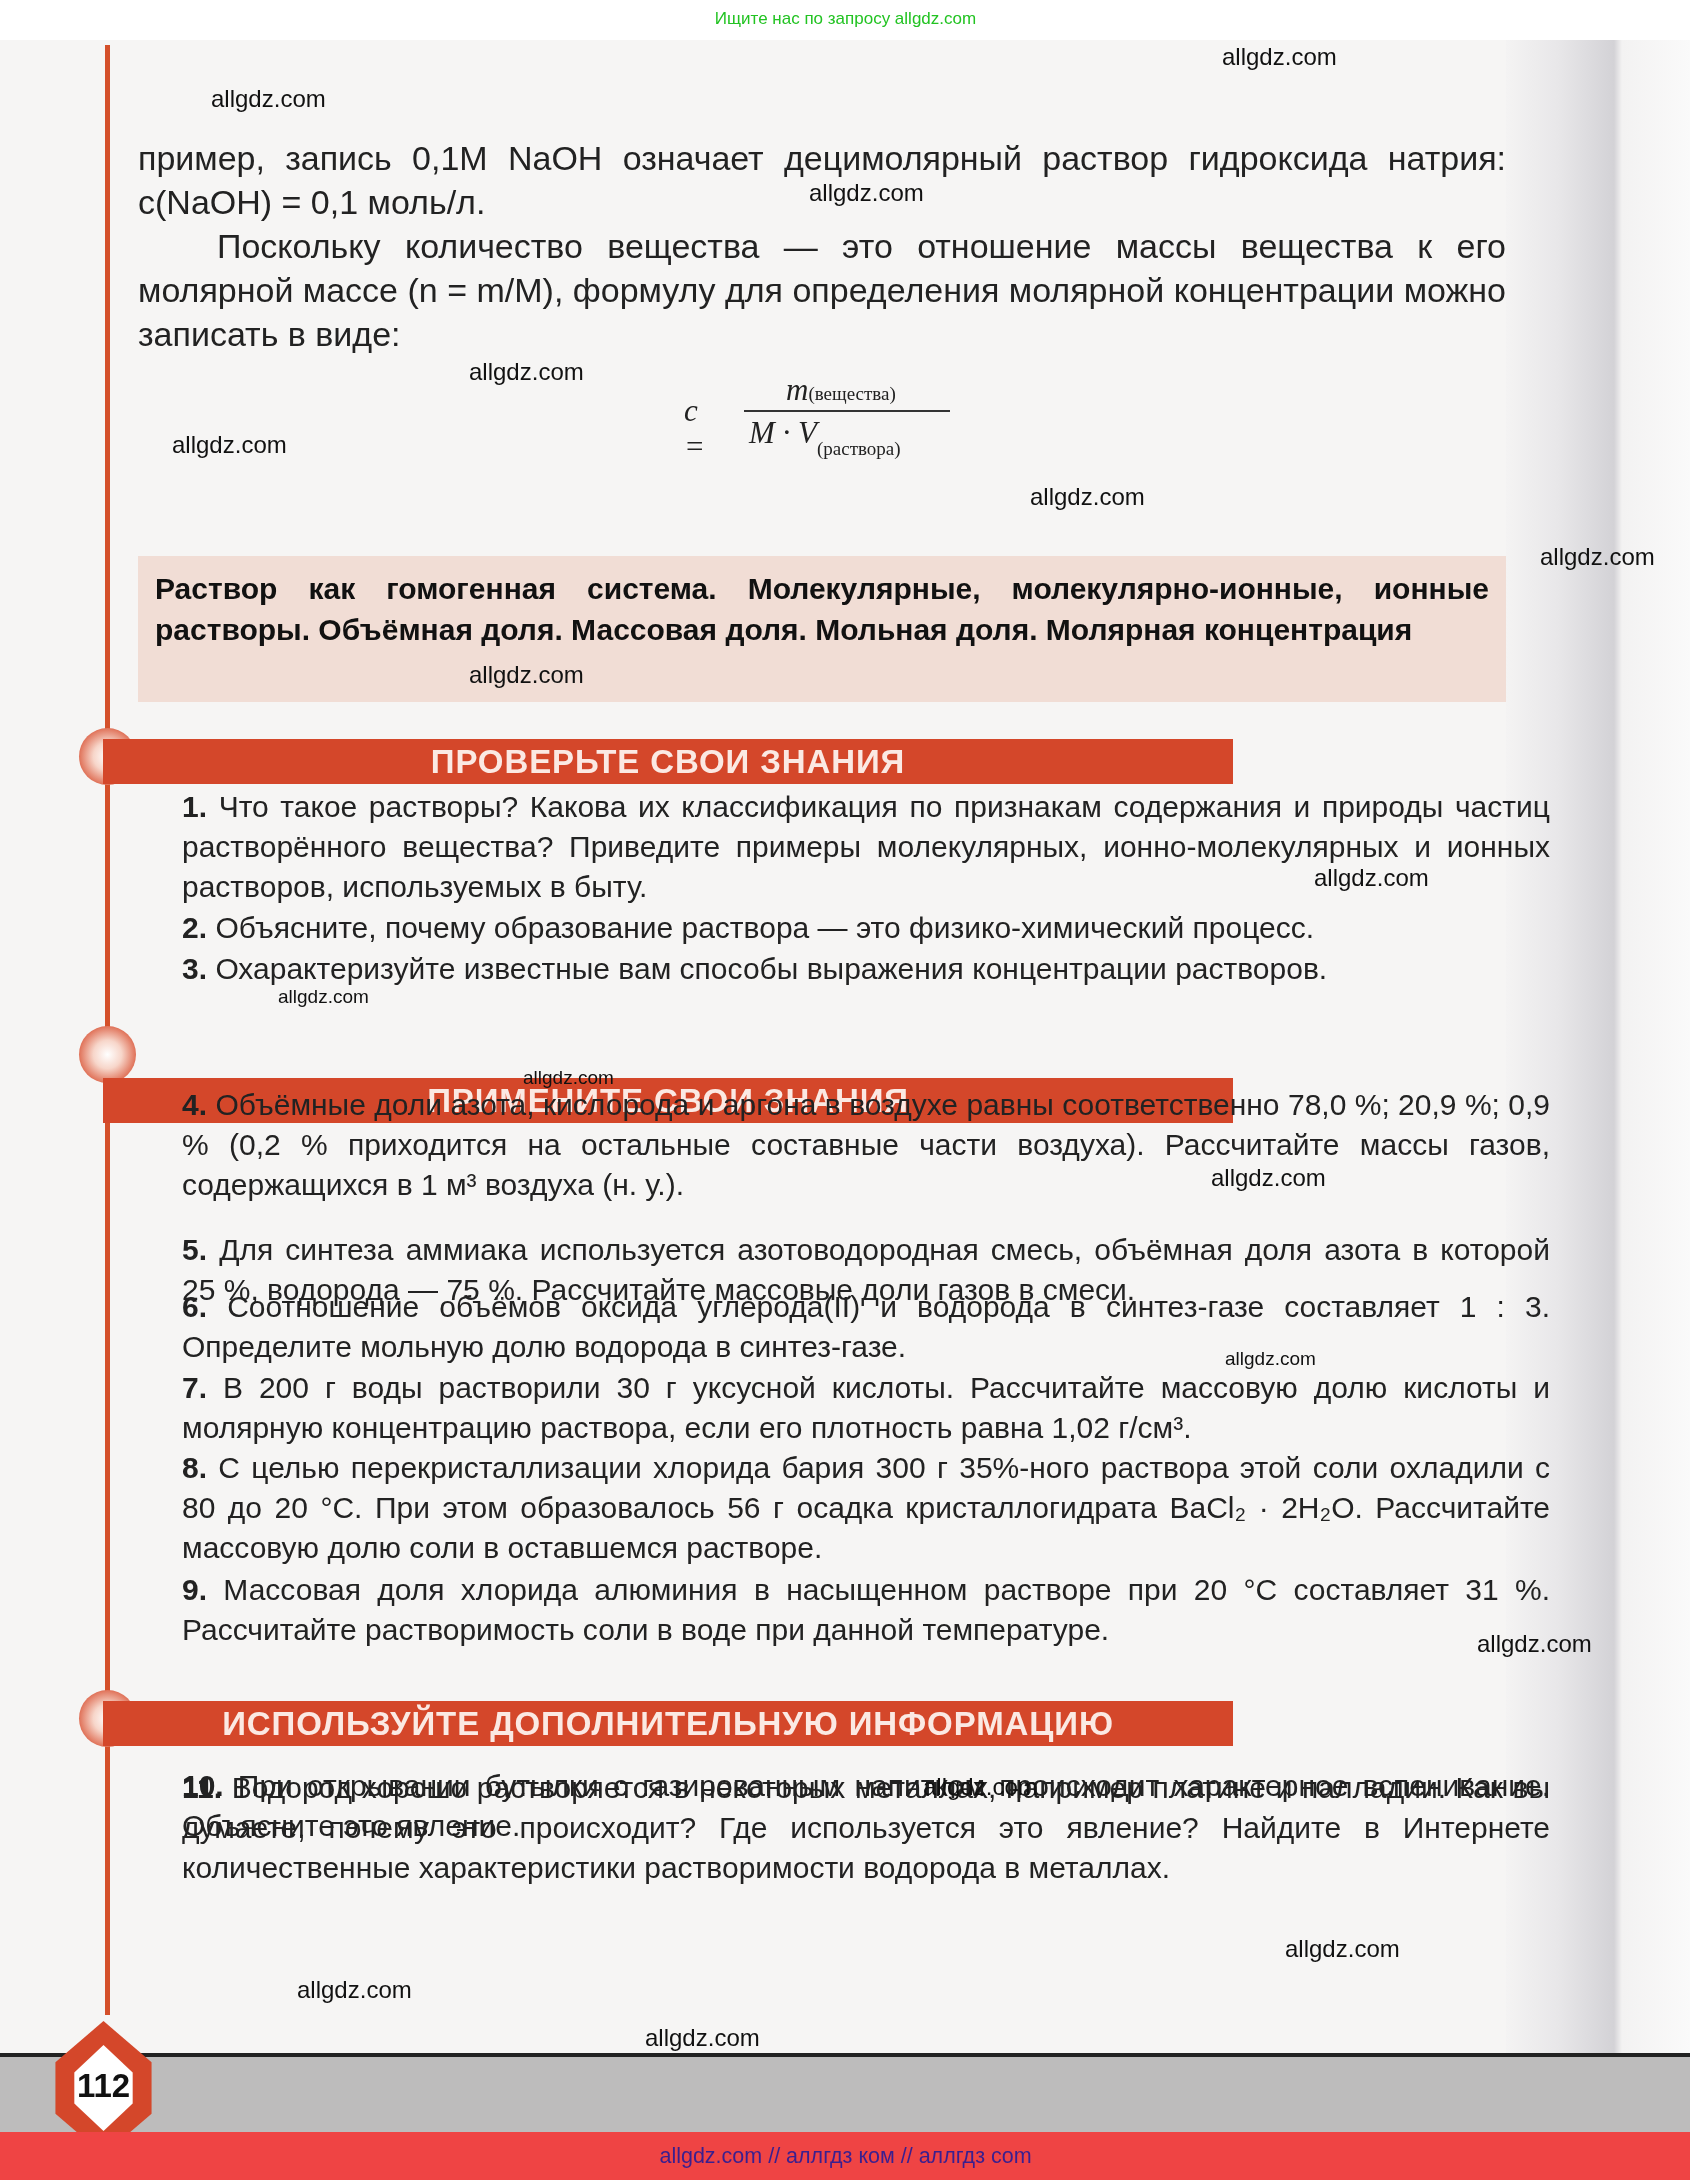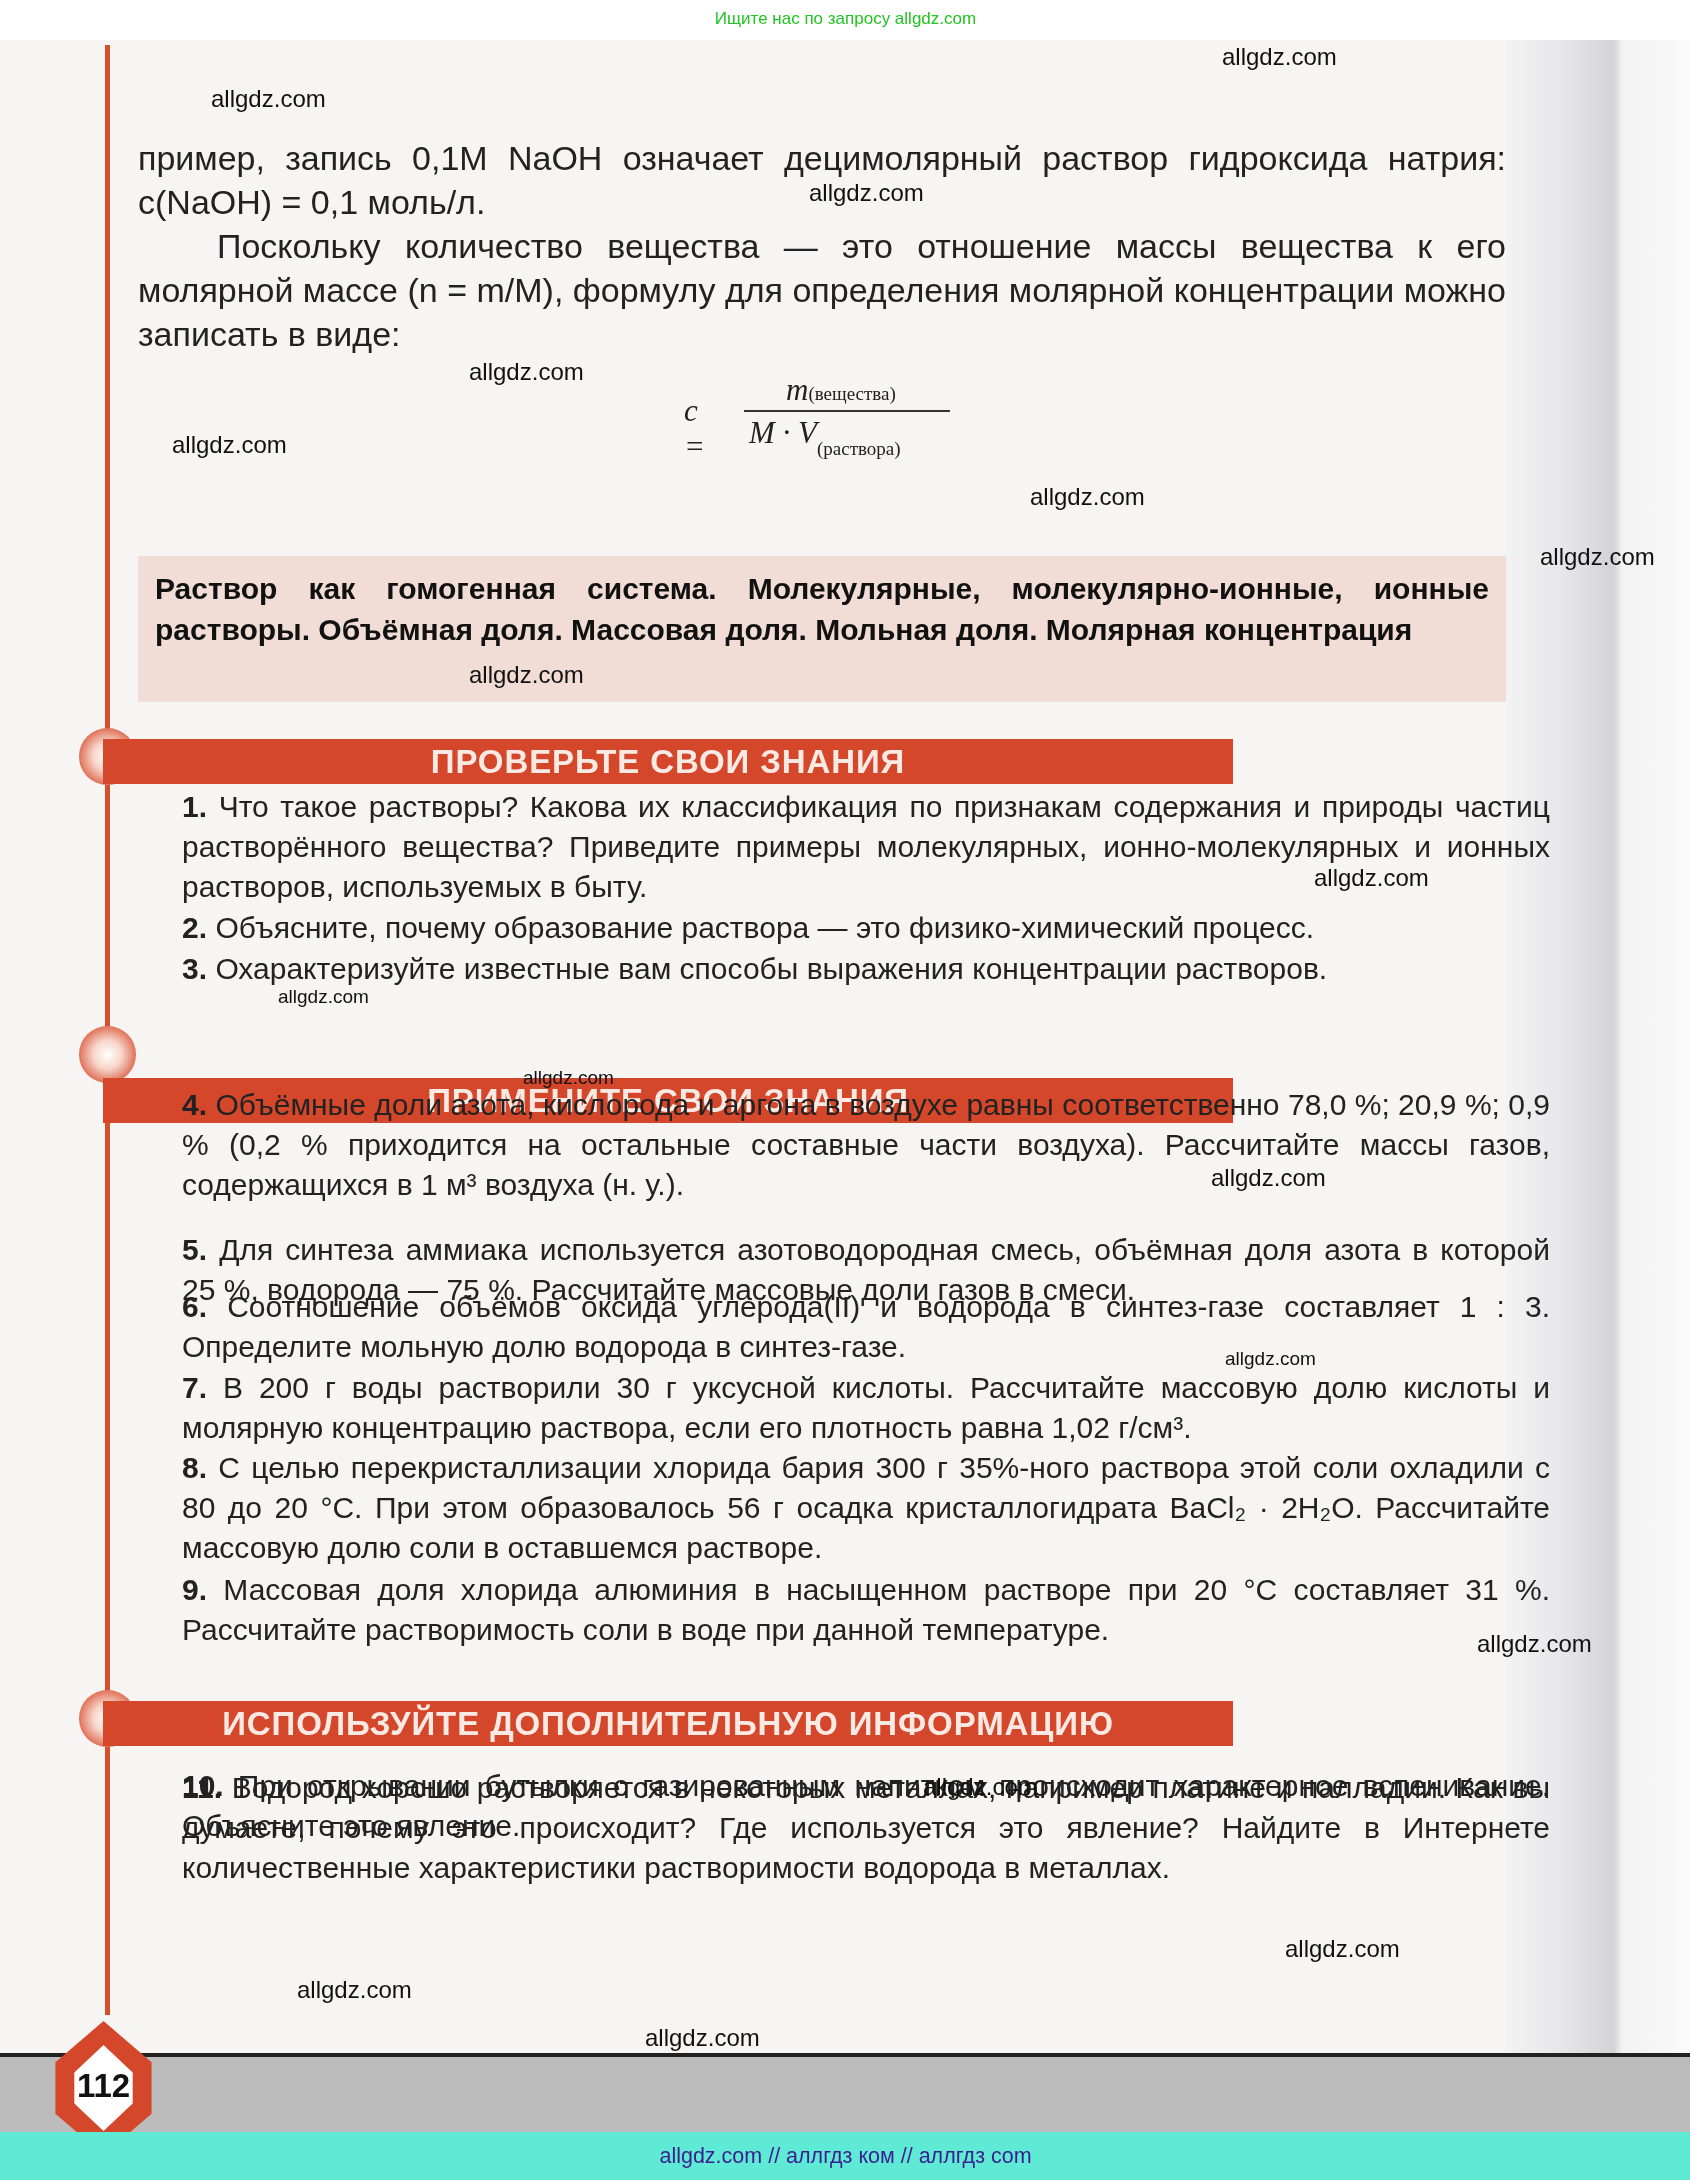--- a/index.html
+++ b/index.html
@@ -25,21 +25,21 @@
   .hdr span { display:block; text-align:center; color:#fbe9e3; font-weight:bold; font-size:33px; line-height:45px; letter-spacing:0.9px; }
   .ball { position:absolute; width:57px; height:57px; border-radius:50%;
           background:radial-gradient(circle at 50% 50%, #ffffff 0%, #f7d6ca 35%, #e0735a 70%, #cc4b2c 100%); }
   .q { position:absolute; left:138px; width:1368px; font-size:30px; line-height:40px; color:#222; text-align:justify;margin-left:44px; }
   .q b { font-weight:bold; }
   .wm { position:absolute; color:#111; font-size:24px; font-family:"Liberation Sans", sans-serif; }
   .wm.small { font-size:19px; }
   .pagenum { position:absolute; left:52px; top:1979px; width:103px; height:138px; }
   .pagenum svg { width:103px; height:138px; }
   .pagenum span { position:absolute; left:0; top:48px; width:103px; text-align:center; font-weight:bold; font-size:33px; color:#111; }
-  .bottom-banner { position:absolute; left:0; top:2132px; width:1691px; height:48px; background:#5eead4; text-align:center; }
+  .bottom-banner { position:absolute; left:0; top:2132px; width:1691px; height:48px; background:#ef4444; text-align:center; }
   .bottom-banner span { color:#3a1f8f; font-size:21.5px; line-height:48px; }
 </style>
 </head>
 <body>
 
 <div class="top-banner">
   <span>Ищите нас по запросу allgdz.com</span>
 </div>
 
 <div class="page">

